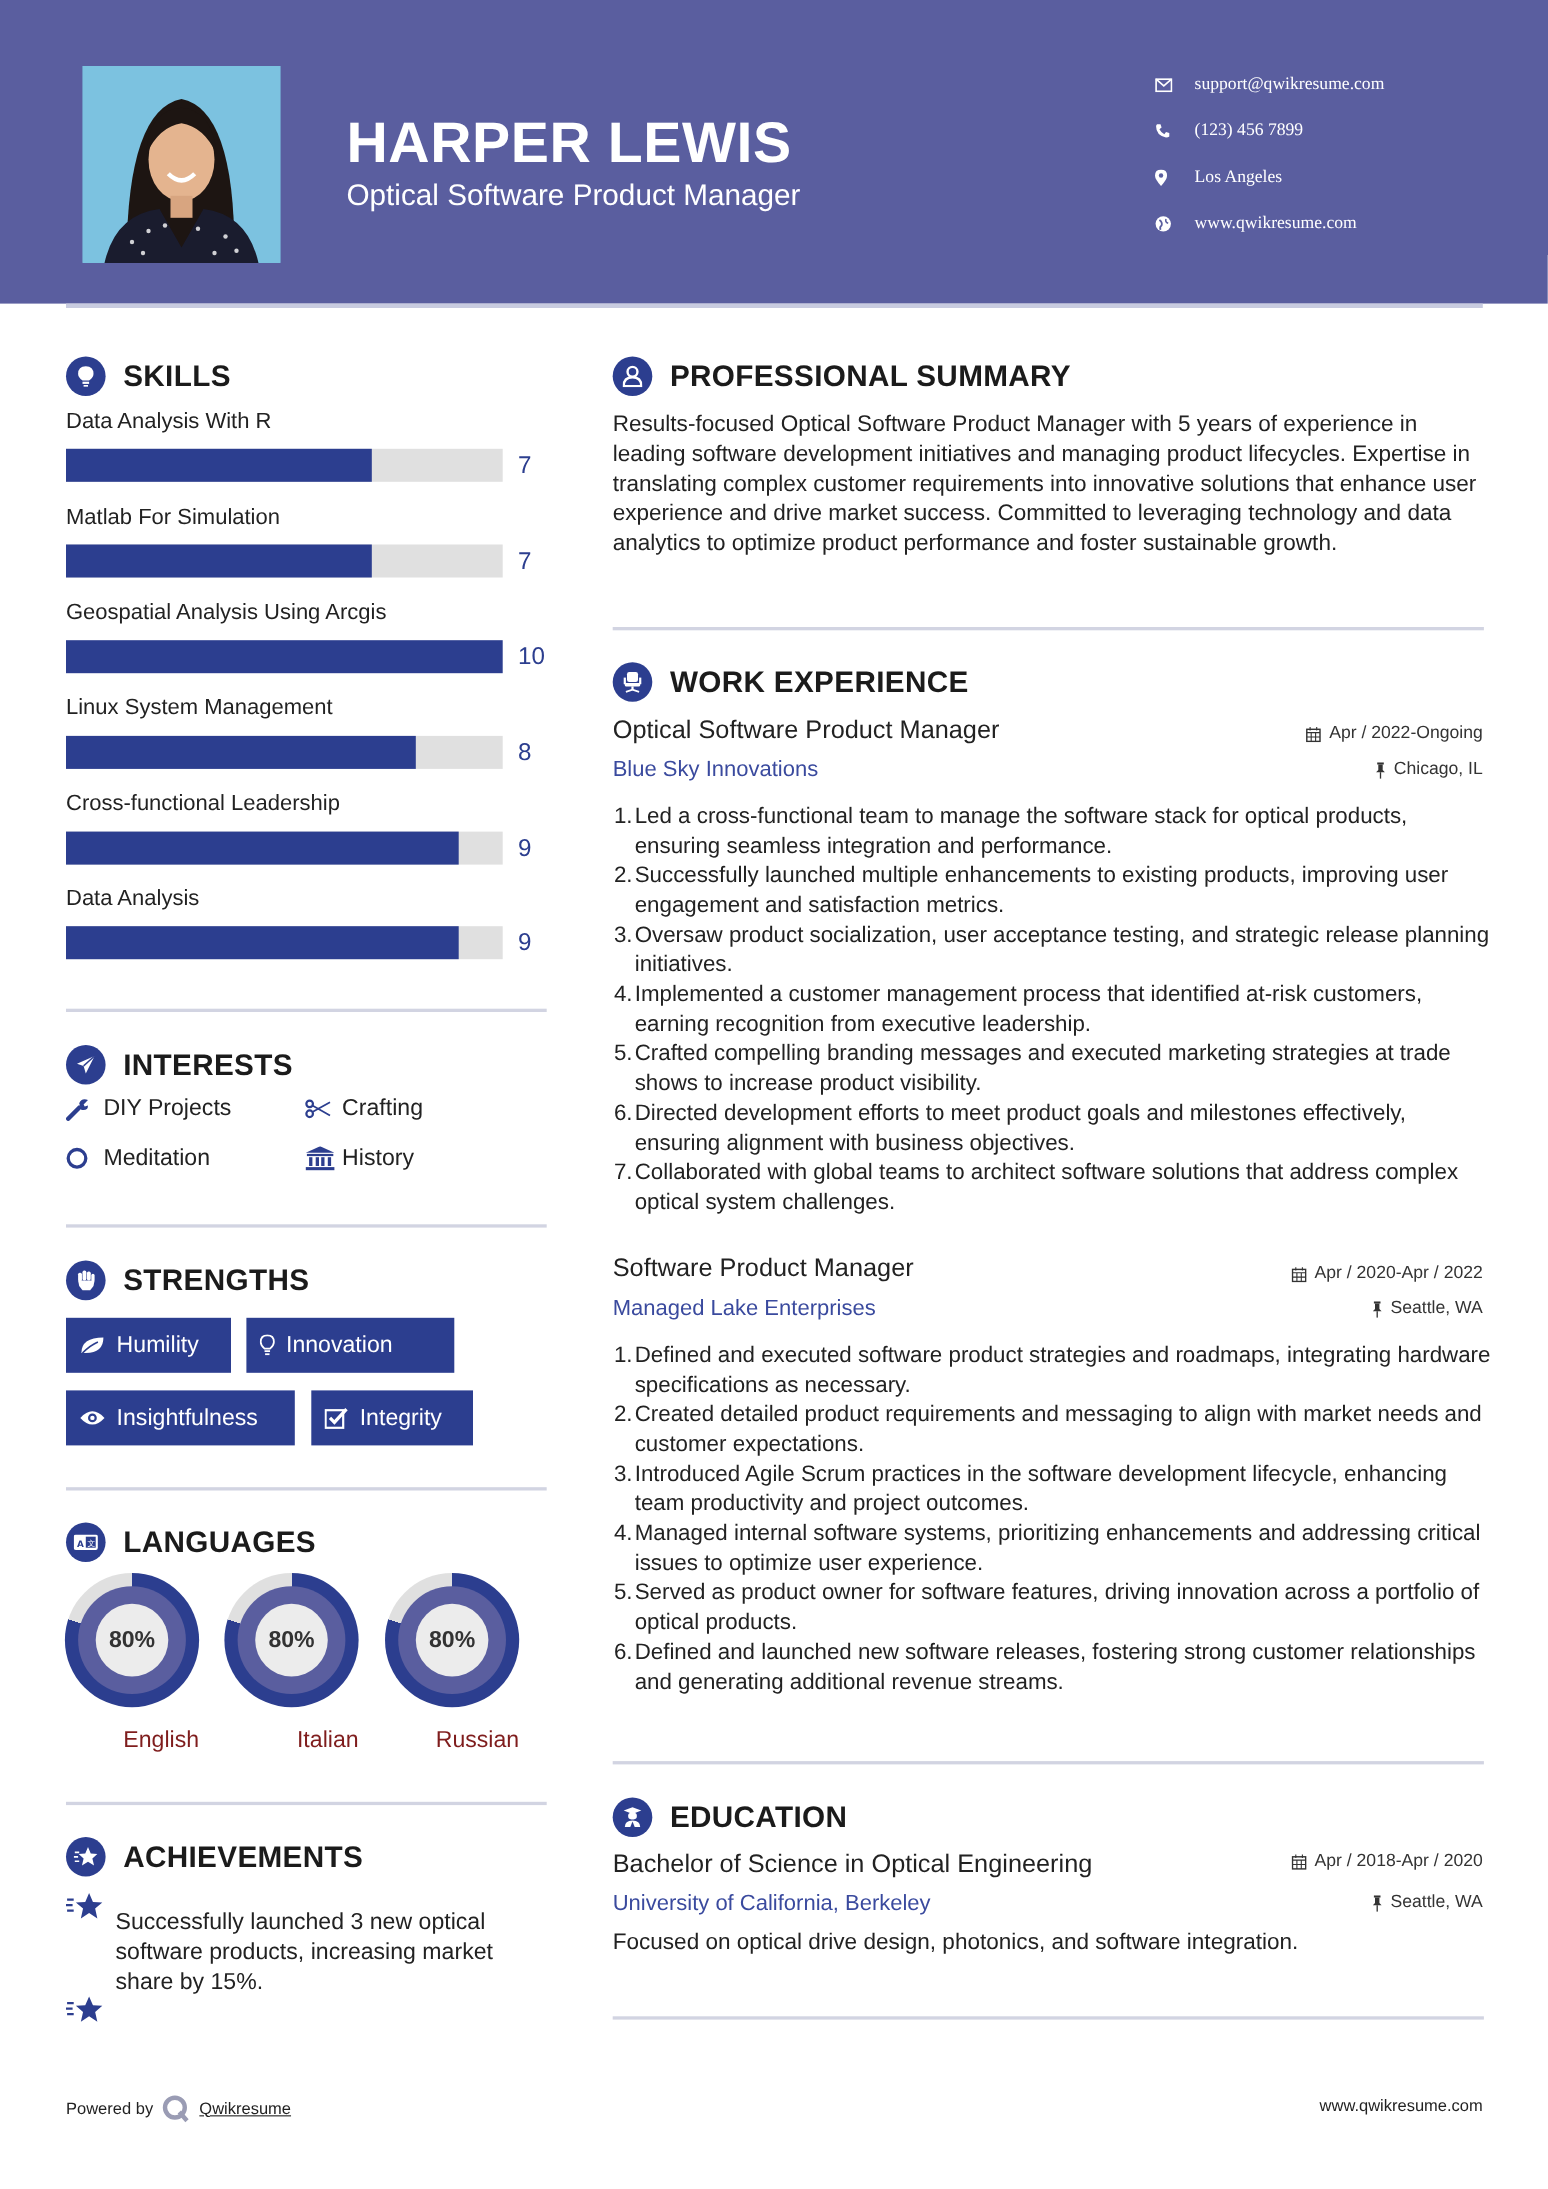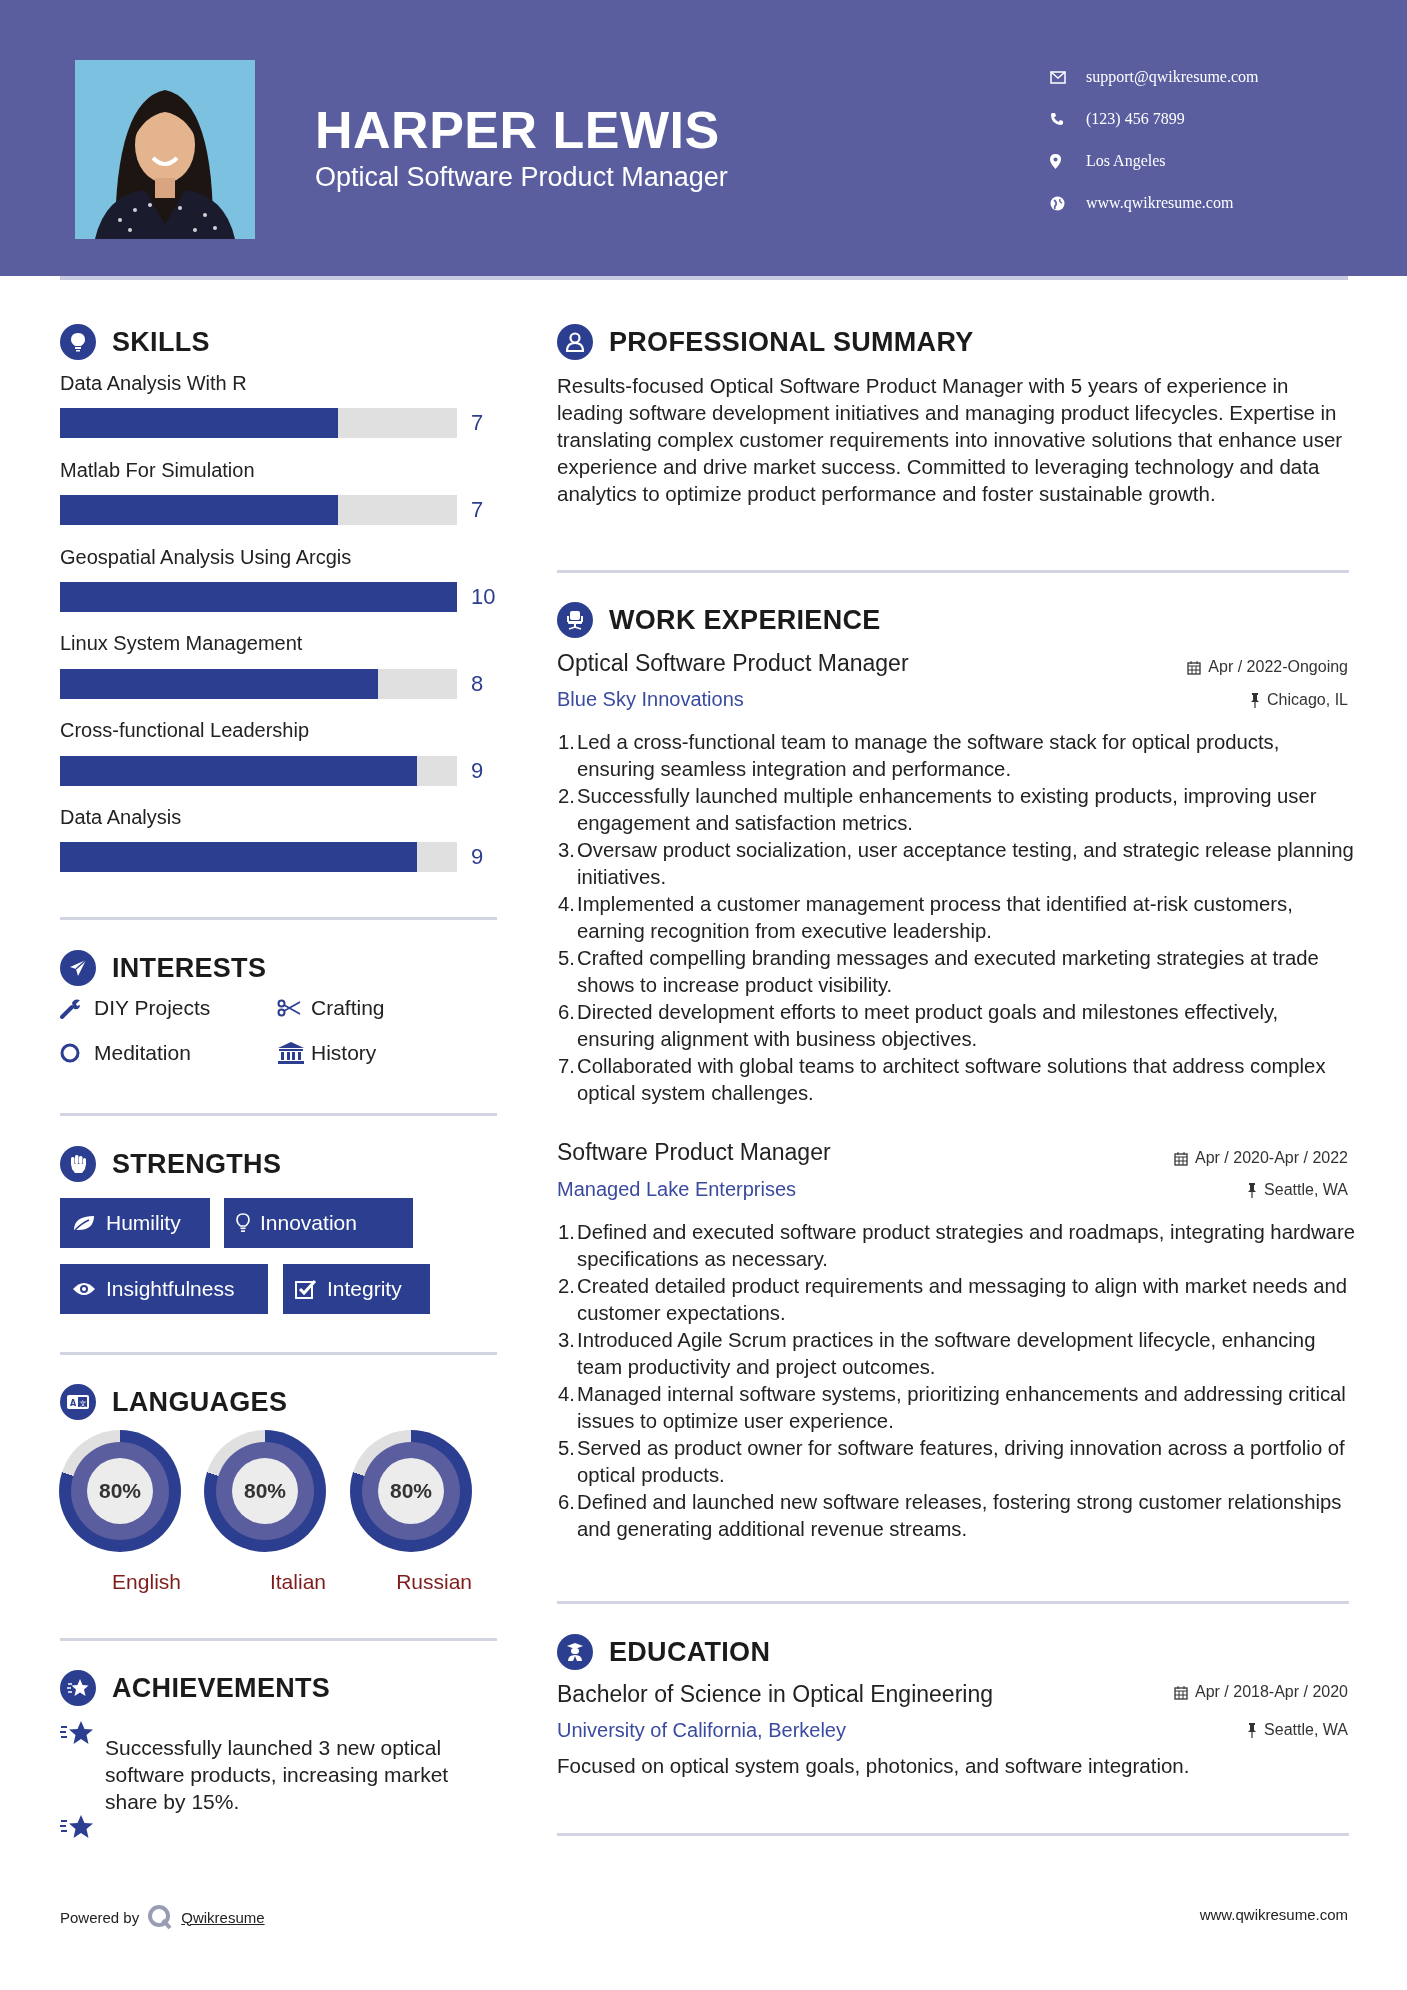--- a/index.html
+++ b/index.html
@@ -502,21 +502,21 @@
 <div class="meta" style="top:1721px;">
   <span class="mi">
       <svg width="10" height="15" viewBox="0 0 10 15">
         <rect x="2" y="0" width="6" height="2" fill="#333"></rect>
         <path d="M3 2 L7 2 L7 7 L9 9 L1 9 L3 7Z" fill="#333"></path>
         <rect x="4.4" y="9" width="1.2" height="6" fill="#333"></rect>
       </svg>
     </span>
   <span>Seattle, WA</span>
 </div>
-<div class="edu-desc">Focused on optical system goals, photonics, and software integration.</div>
+<div class="edu-desc">Focused on optical drive design, photonics, and software integration.</div>
 
 <div class="divider" style="left:557px; top:1833px; width:792px;"></div>
 
 <div class="footer-left">
   <span>Powered by</span>
   <span class="ql">
       <svg width="26" height="26" viewBox="0 0 26 26">
         <circle cx="12" cy="12" r="9" fill="none" stroke="#9a9cb4" stroke-width="4"></circle>
         <path d="M16 16 L23 24" stroke="#9a9cb4" stroke-width="4"></path>
       </svg>

